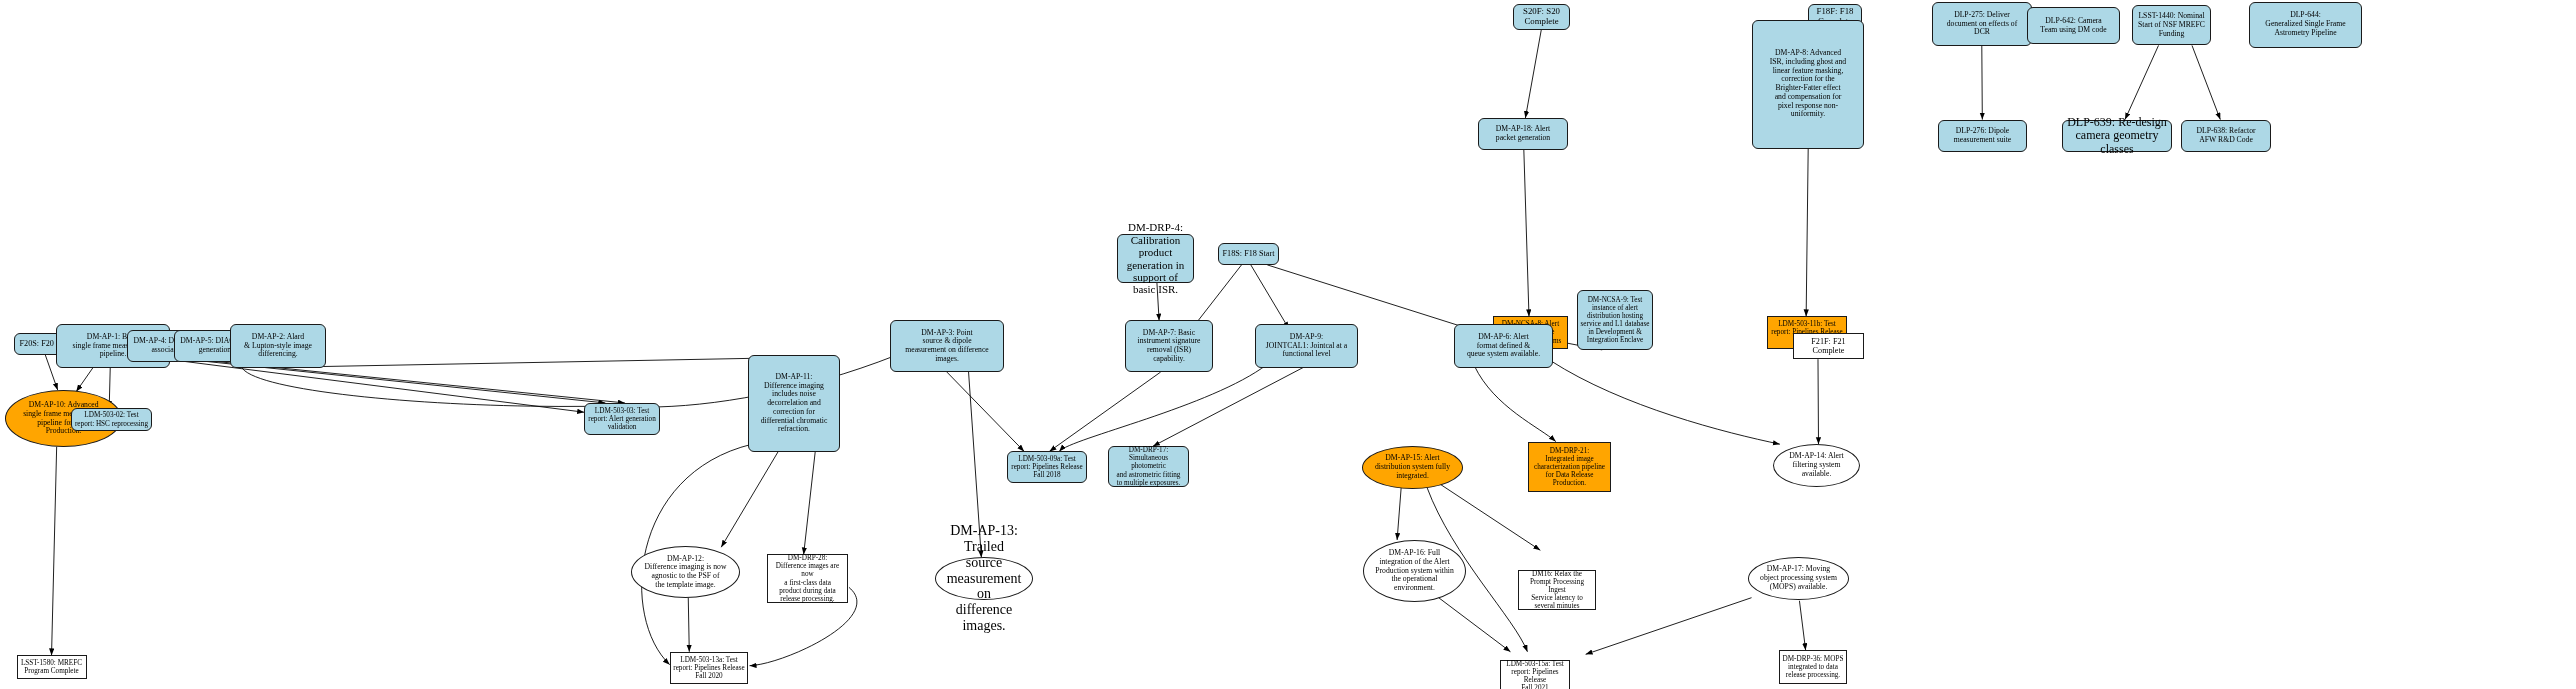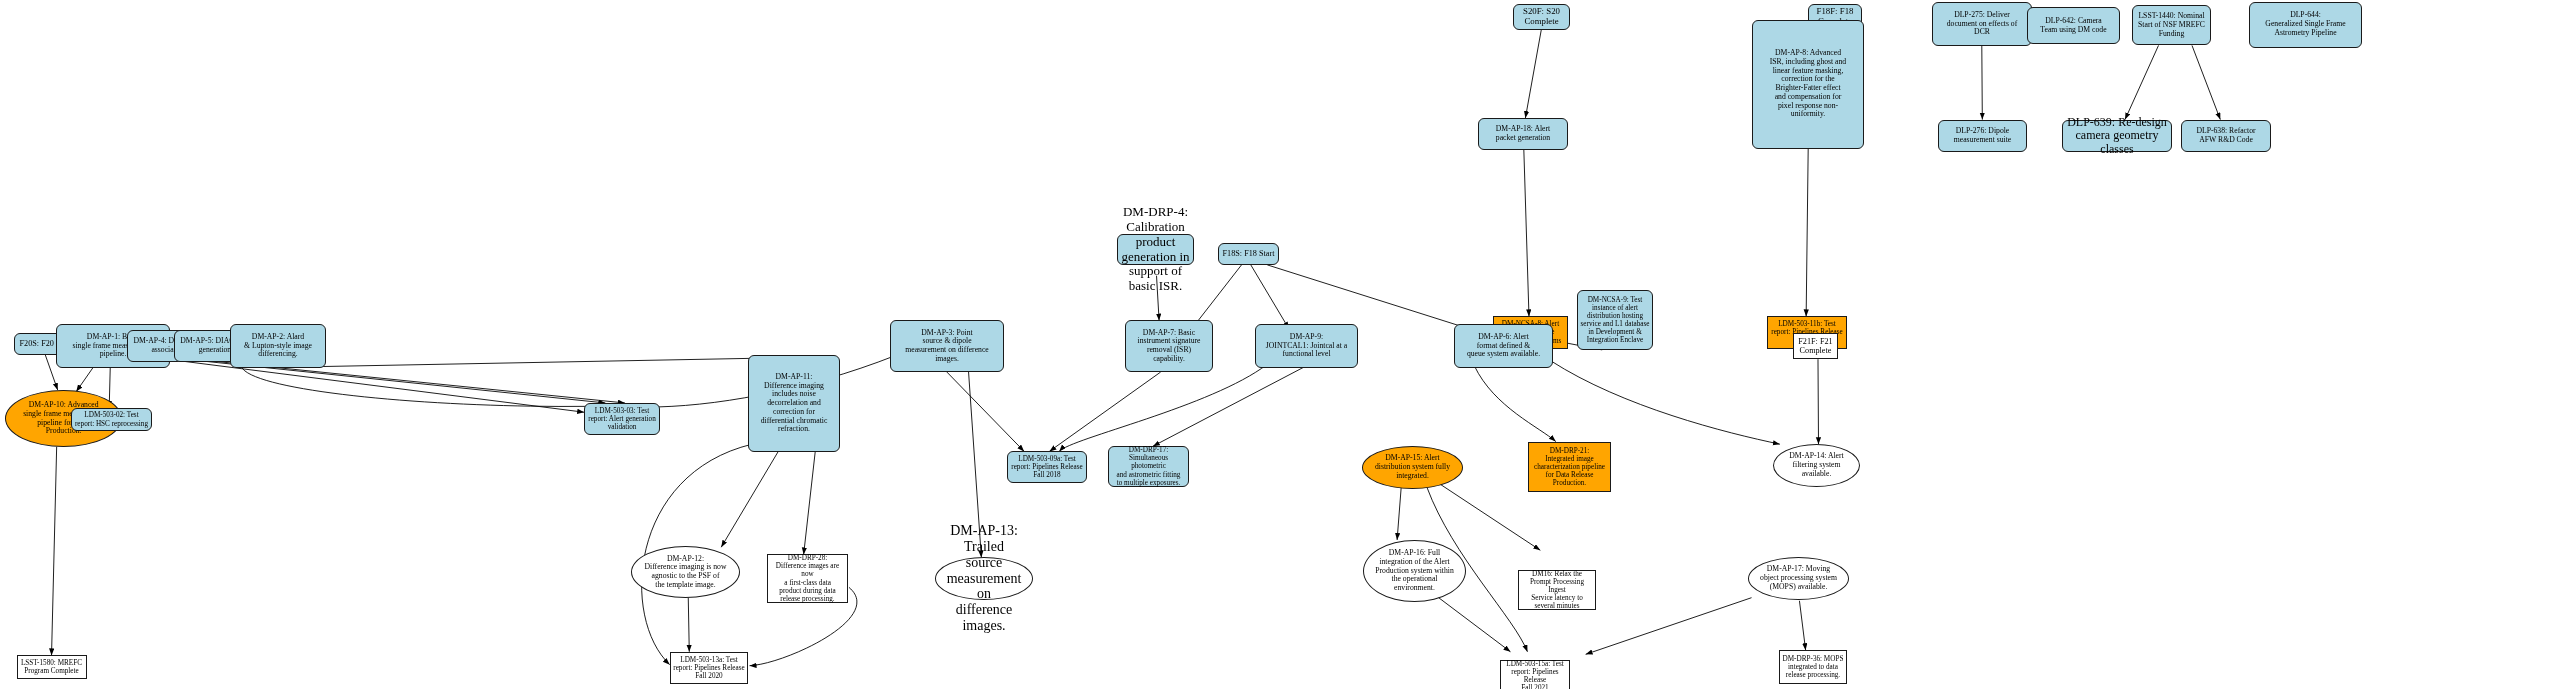--- a/index.html
+++ b/index.html
@@ -148,21 +148,21 @@
 measurement suite</span>
       </div>
       <div class="node shape-ellipse fill-blue" style="left: 2062px; top: 120px; width: 110px; height: 32px; font-size: 12px;">
         <span class="lbl">DLP-639: Re-design
 camera geometry classes</span>
       </div>
       <div class="node shape-ellipse fill-blue" style="left: 2181px; top: 120px; width: 90px; height: 32px; font-size: 7.7px;">
         <span class="lbl">DLP-638: Refactor
 AFW R&amp;D Code</span>
       </div>
-      <div class="node shape-box fill-blue" style="left: 1117px; top: 234px; width: 77px; height: 31px; font-size: 13px;">
+      <div class="node shape-box fill-blue" style="left: 1117px; top: 234px; width: 77px; height: 49px; font-size: 11px;">
         <span class="lbl">DM-DRP-4:
 Calibration product
 generation in support of
 basic ISR.</span>
       </div>
       <div class="node shape-box fill-blue" style="left: 1218px; top: 243px; width: 61px; height: 21.6px; font-size: 8.2px;">
         <span class="lbl">F18S: F18 Start</span>
       </div>
       <div class="node shape-box fill-orange" style="left: 1493px; top: 316px; width: 75px; height: 33px; font-size: 7.2px;">
         <span class="lbl">DM-NCSA-8: Alert
@@ -218,21 +218,21 @@
       <div class="node shape-ellipse fill-blue" style="left: 1255px; top: 324px; width: 103px; height: 44px; font-size: 7.7px;">
         <span class="lbl">DM-AP-9:
 JOINTCAL1: Jointcal at a
 functional level</span>
       </div>
       <div class="node shape-ellipse fill-blue" style="left: 1454px; top: 324px; width: 99px; height: 44px; font-size: 7.7px;">
         <span class="lbl">DM-AP-6: Alert
 format defined &amp;
 queue system available.</span>
       </div>
-      <div class="node shape-box fill-white" style="left: 1793px; top: 333px; width: 45px; height: 26px; font-size: 8.2px;">
+      <div class="node shape-box fill-white" style="left: 1793px; top: 333px; width: 71px; height: 26px; font-size: 8.2px;">
         <span class="lbl">F21F: F21
 Complete</span>
       </div>
       <div class="node shape-ellipse fill-orange" style="left: 5.2px; top: 390px; width: 117px; height: 57px; font-size: 7.7px;">
         <span class="lbl">DM-AP-10: Advanced
 single frame measurement
 pipeline for Alert
 Production.</span>
       </div>
       <div class="node shape-box fill-blue" style="left: 71px; top: 408px; width: 81px; height: 23px; font-size: 7.2px;">

